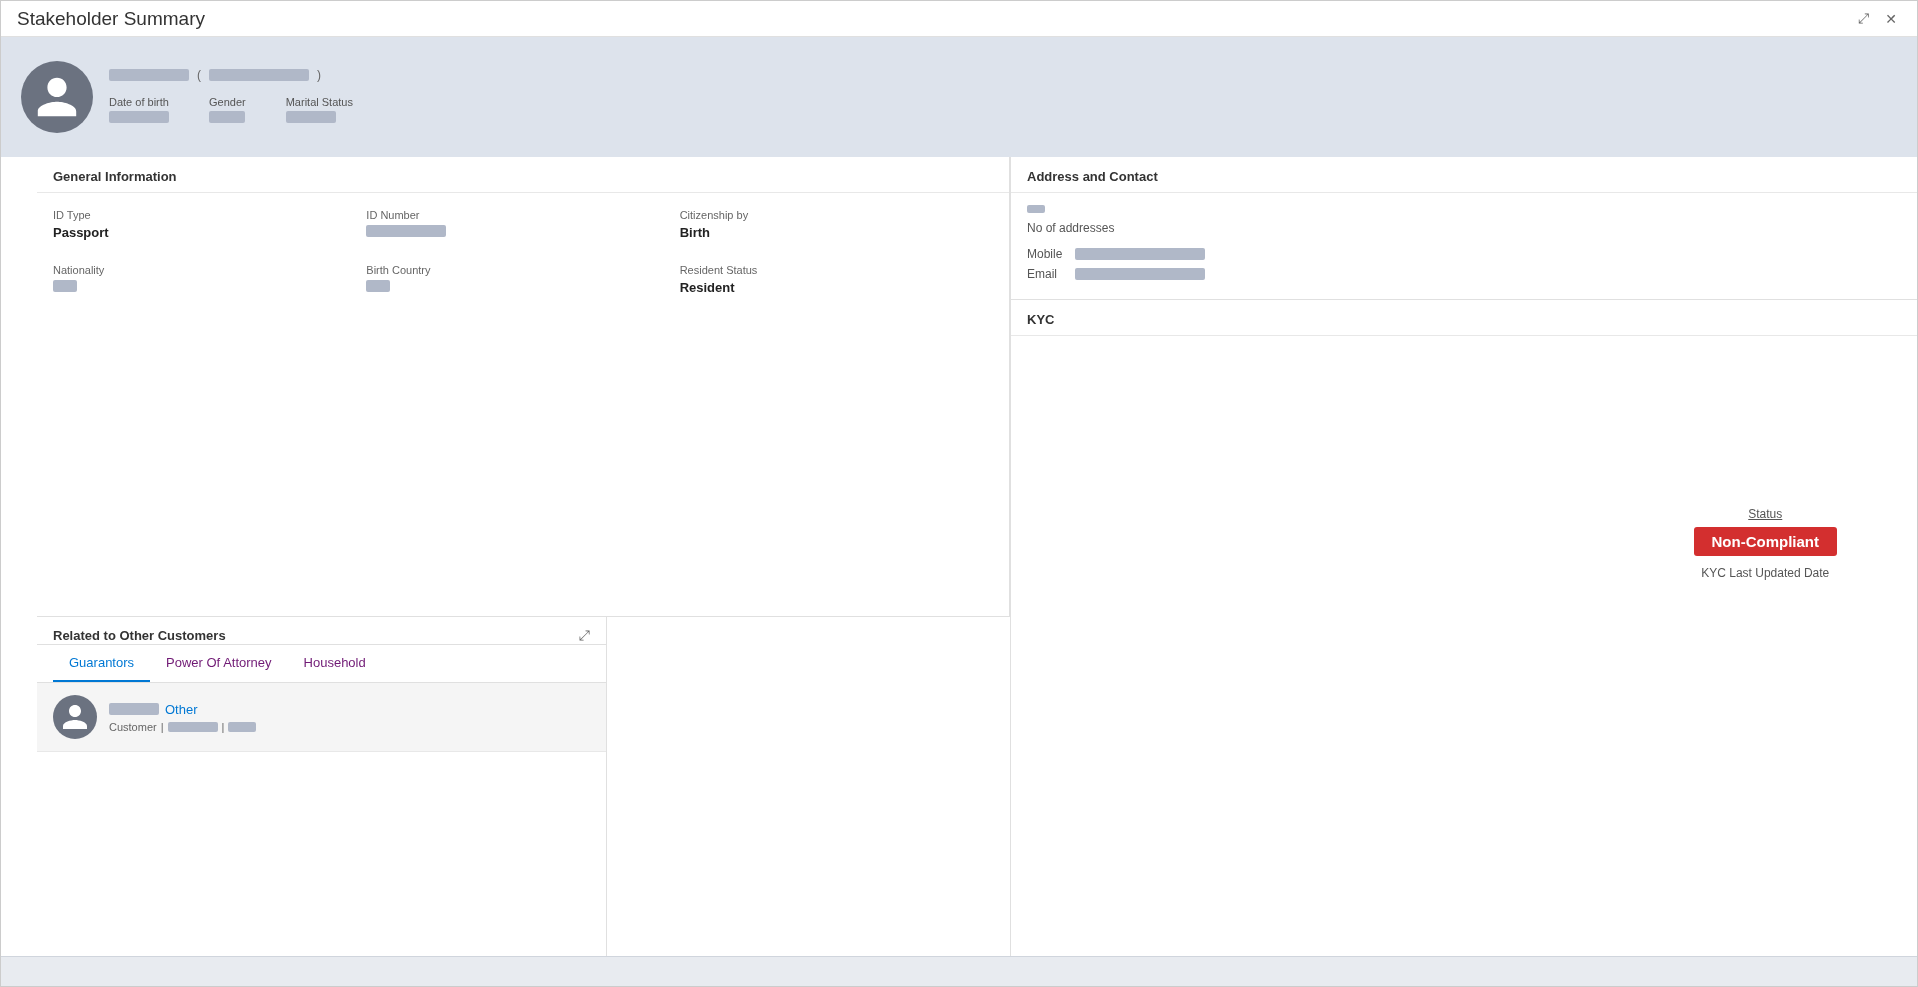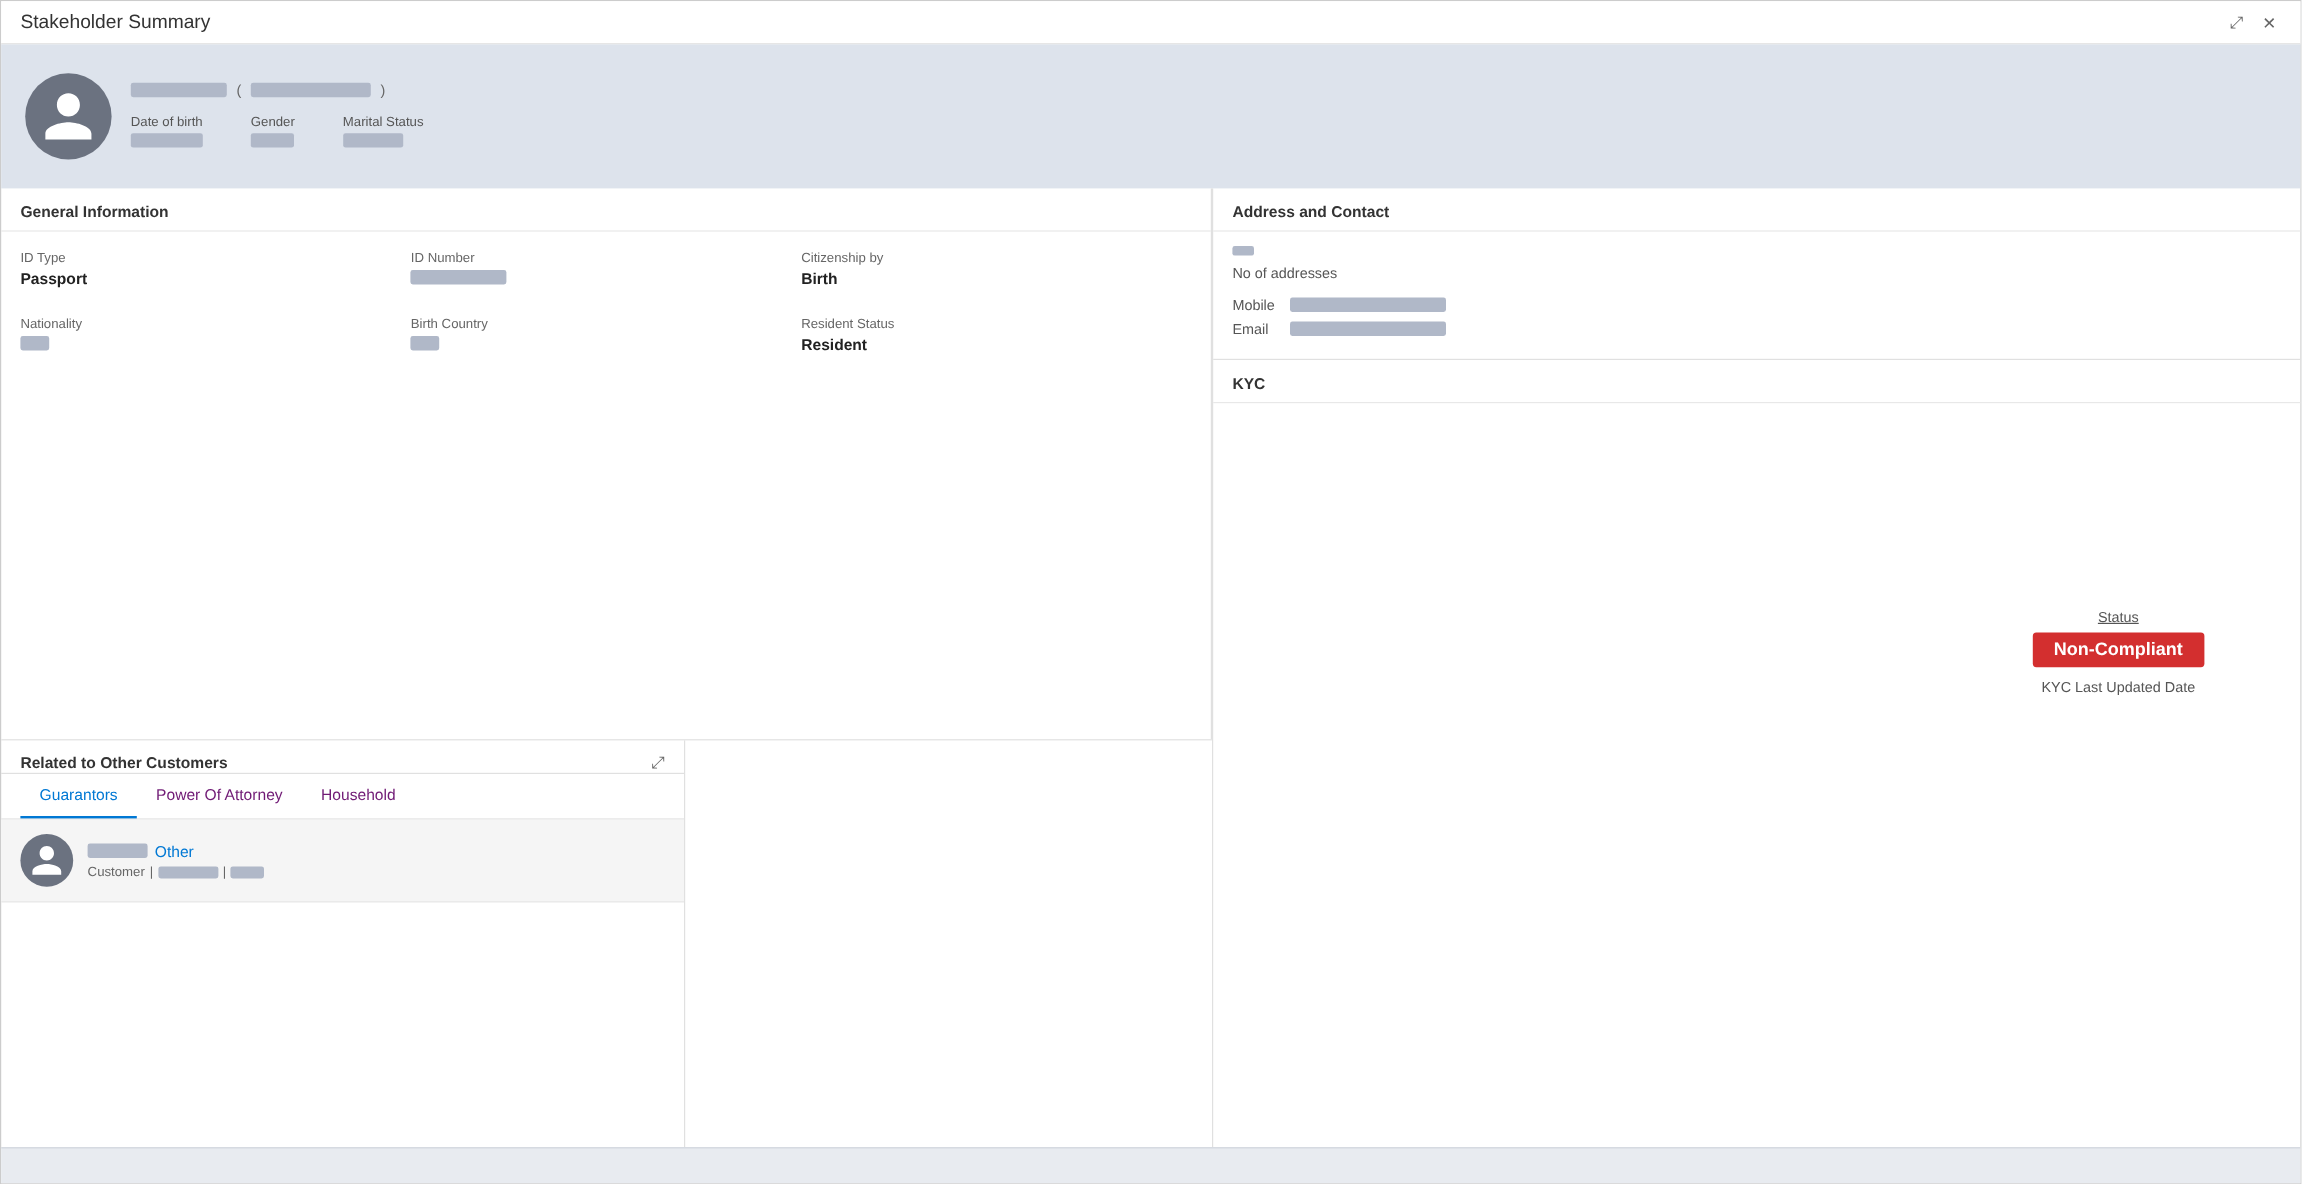--- a/index.html
+++ b/index.html
@@ -17,21 +17,21 @@
     .title-bar {
       background: #fff;
       padding: 8px 16px;
       display: flex;
       align-items: center;
       justify-content: space-between;
       border-bottom: 1px solid #e0e0e0;
       height: 36px;
     }
     .title-bar-title {
-      font-size: 16px;
+      font-size: 19px;
       color: #333;
       font-weight: 500;
     }
     .title-bar-controls {
       display: flex;
       gap: 8px;
     }
     .title-bar-btn {
       background: none;
       border: none;
@@ -92,20 +92,21 @@
       color: #555;
       display: block;
       margin-bottom: 3px;
     }
 
     
     .main-content {
       display: flex;
       flex: 1;
       flex-direction: row;
+      padding-left: 36px;
     }
 
     .left-panel {
       flex: 1;
       display: flex;
       flex-direction: column;
     }
     .right-panel {
       width: 907px;
       display: flex;

